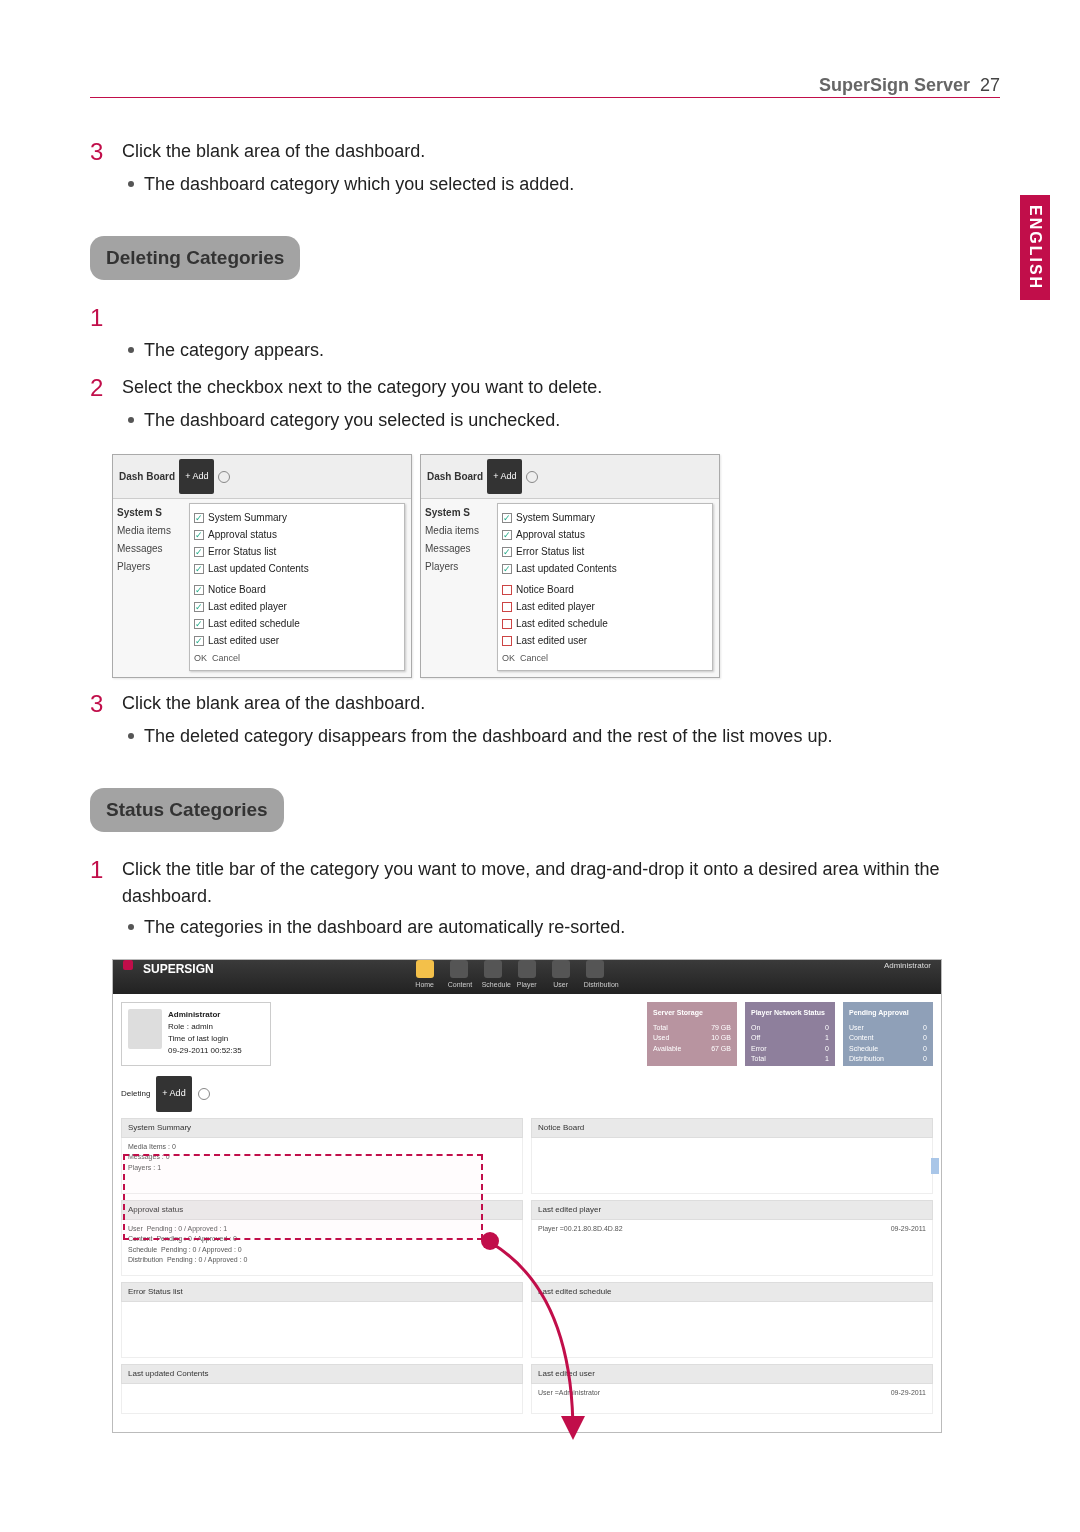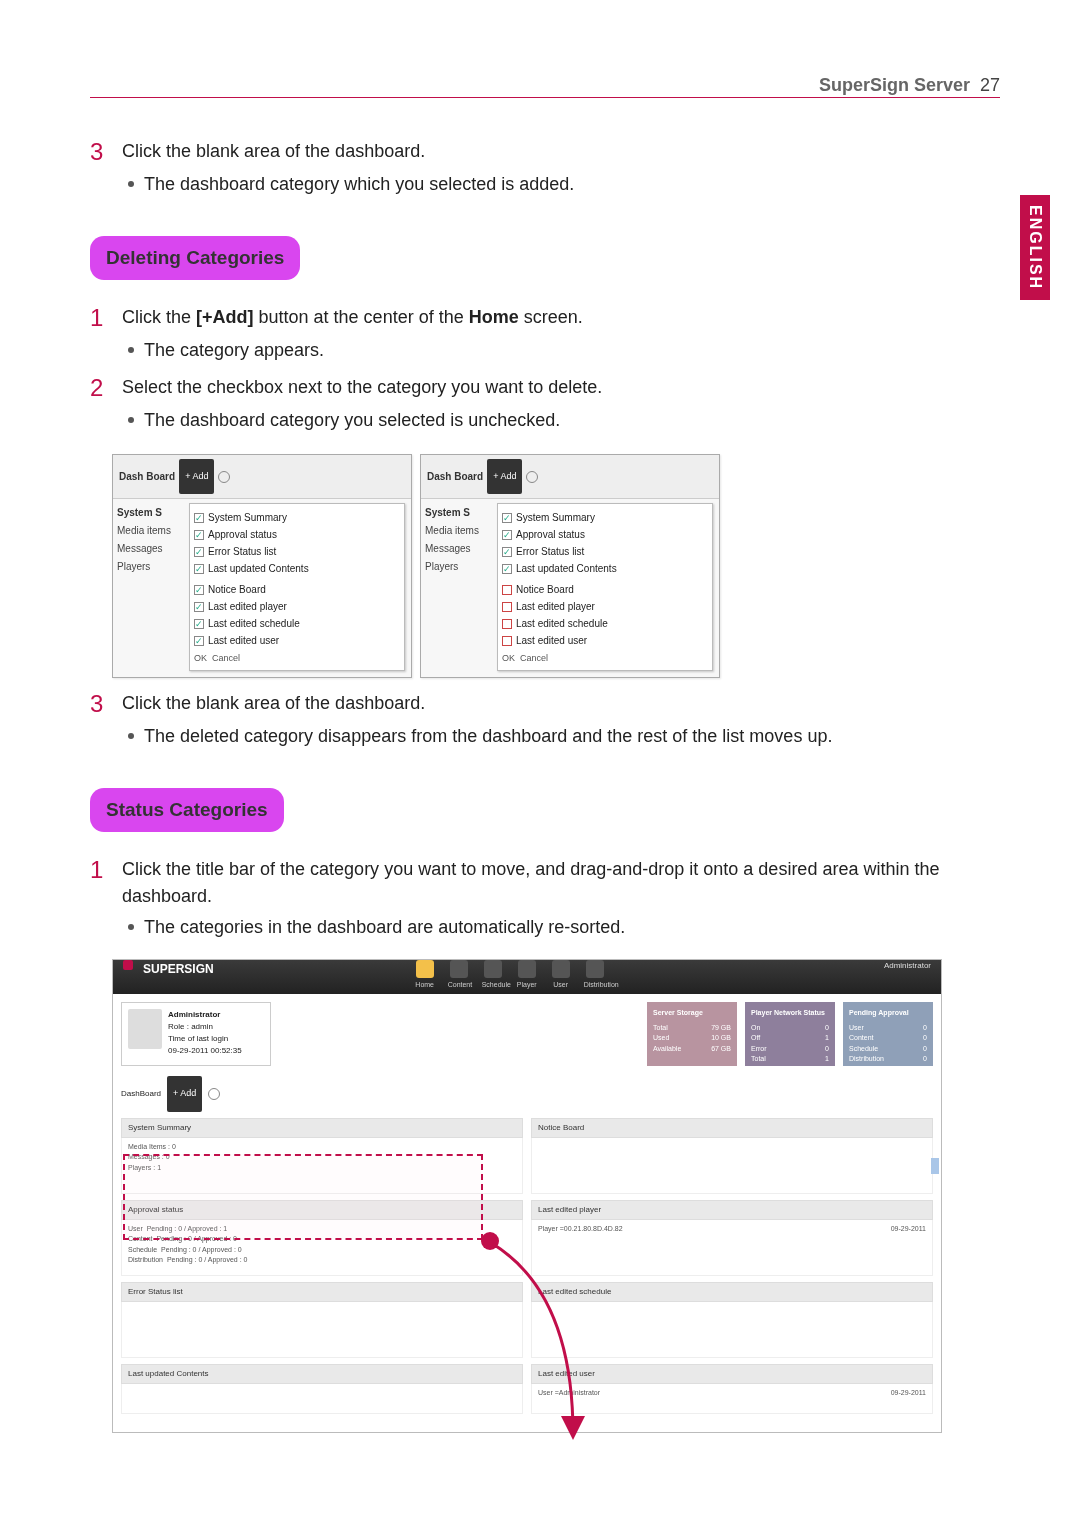--- a/index.html
+++ b/index.html
@@ -40,21 +40,21 @@
     padding: 10px 6px;
     letter-spacing: 2px;
   }
   .main { margin-top: 40px; font-size: 18px; line-height: 1.5; color: #222; }
   .step { display: flex; gap: 10px; margin-top: 10px; }
   .num { color: #c10e4a; font-size: 24px; font-weight: normal; width: 22px; flex: none; line-height: 1.2; }
   .bullet-row { display: flex; gap: 10px; margin-left: 38px; margin-top: 4px; }
   .bullet { width: 6px; height: 6px; background: #555; border-radius: 50%; margin-top: 10px; flex: none; }
   .section-pill {
     display: inline-block;
-    background: #d946ef;
+    background: #a3a3a3;
     color: #333;
     font-weight: bold;
     padding: 8px 16px;
     border-radius: 14px;
     font-size: 19px;
     margin-top: 38px;
     margin-bottom: 14px;
   }
 
   
@@ -136,23 +136,20 @@
   </div>
   <div class="bullet-row">
     <div class="bullet"></div>
     <div>The dashboard category which you selected is added.</div>
   </div>
 
   <div class="section-pill">Deleting Categories</div>
 
   <div class="step">
     <div class="num">1</div>
-    <div>
-      <span>Click the </span><b>[+Add]</b><span> button at the center of the </span><b>Home</b><span> screen.</span>
-    </div>
   </div>
   <div class="bullet-row">
     <div class="bullet"></div>
     <div>The category appears.</div>
   </div>
 
   <div class="step">
     <div class="num">2</div>
     <div>Select the checkbox next to the category you want to delete.</div>
   </div>
@@ -383,21 +380,21 @@
             <span>0</span>
           </div>
         <div class="stR">
             <span>Distribution</span>
             <span>0</span>
           </div>
       </div>
     </div>
 
     <div class="dashbar">
-      <span>DashBoard</span>
+      <span>Deleting</span>
       <span class="addbtn">+ Add</span>
       <span class="loopicon"></span>
     </div>
 
     <div class="dashgrid drag-target">
       <div class="scrollthumb"></div>
       <div class="drag-outline"></div>
       <div class="dot-c"></div>
       <svg class="arrow-svg" width="160" height="220">
         <defs>

